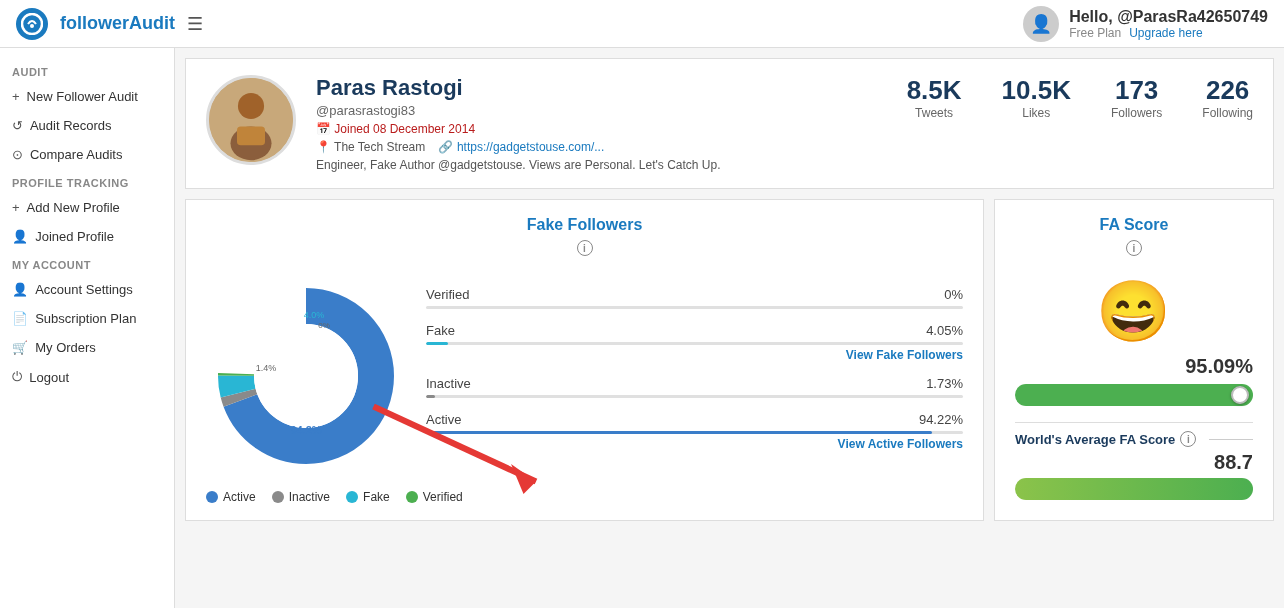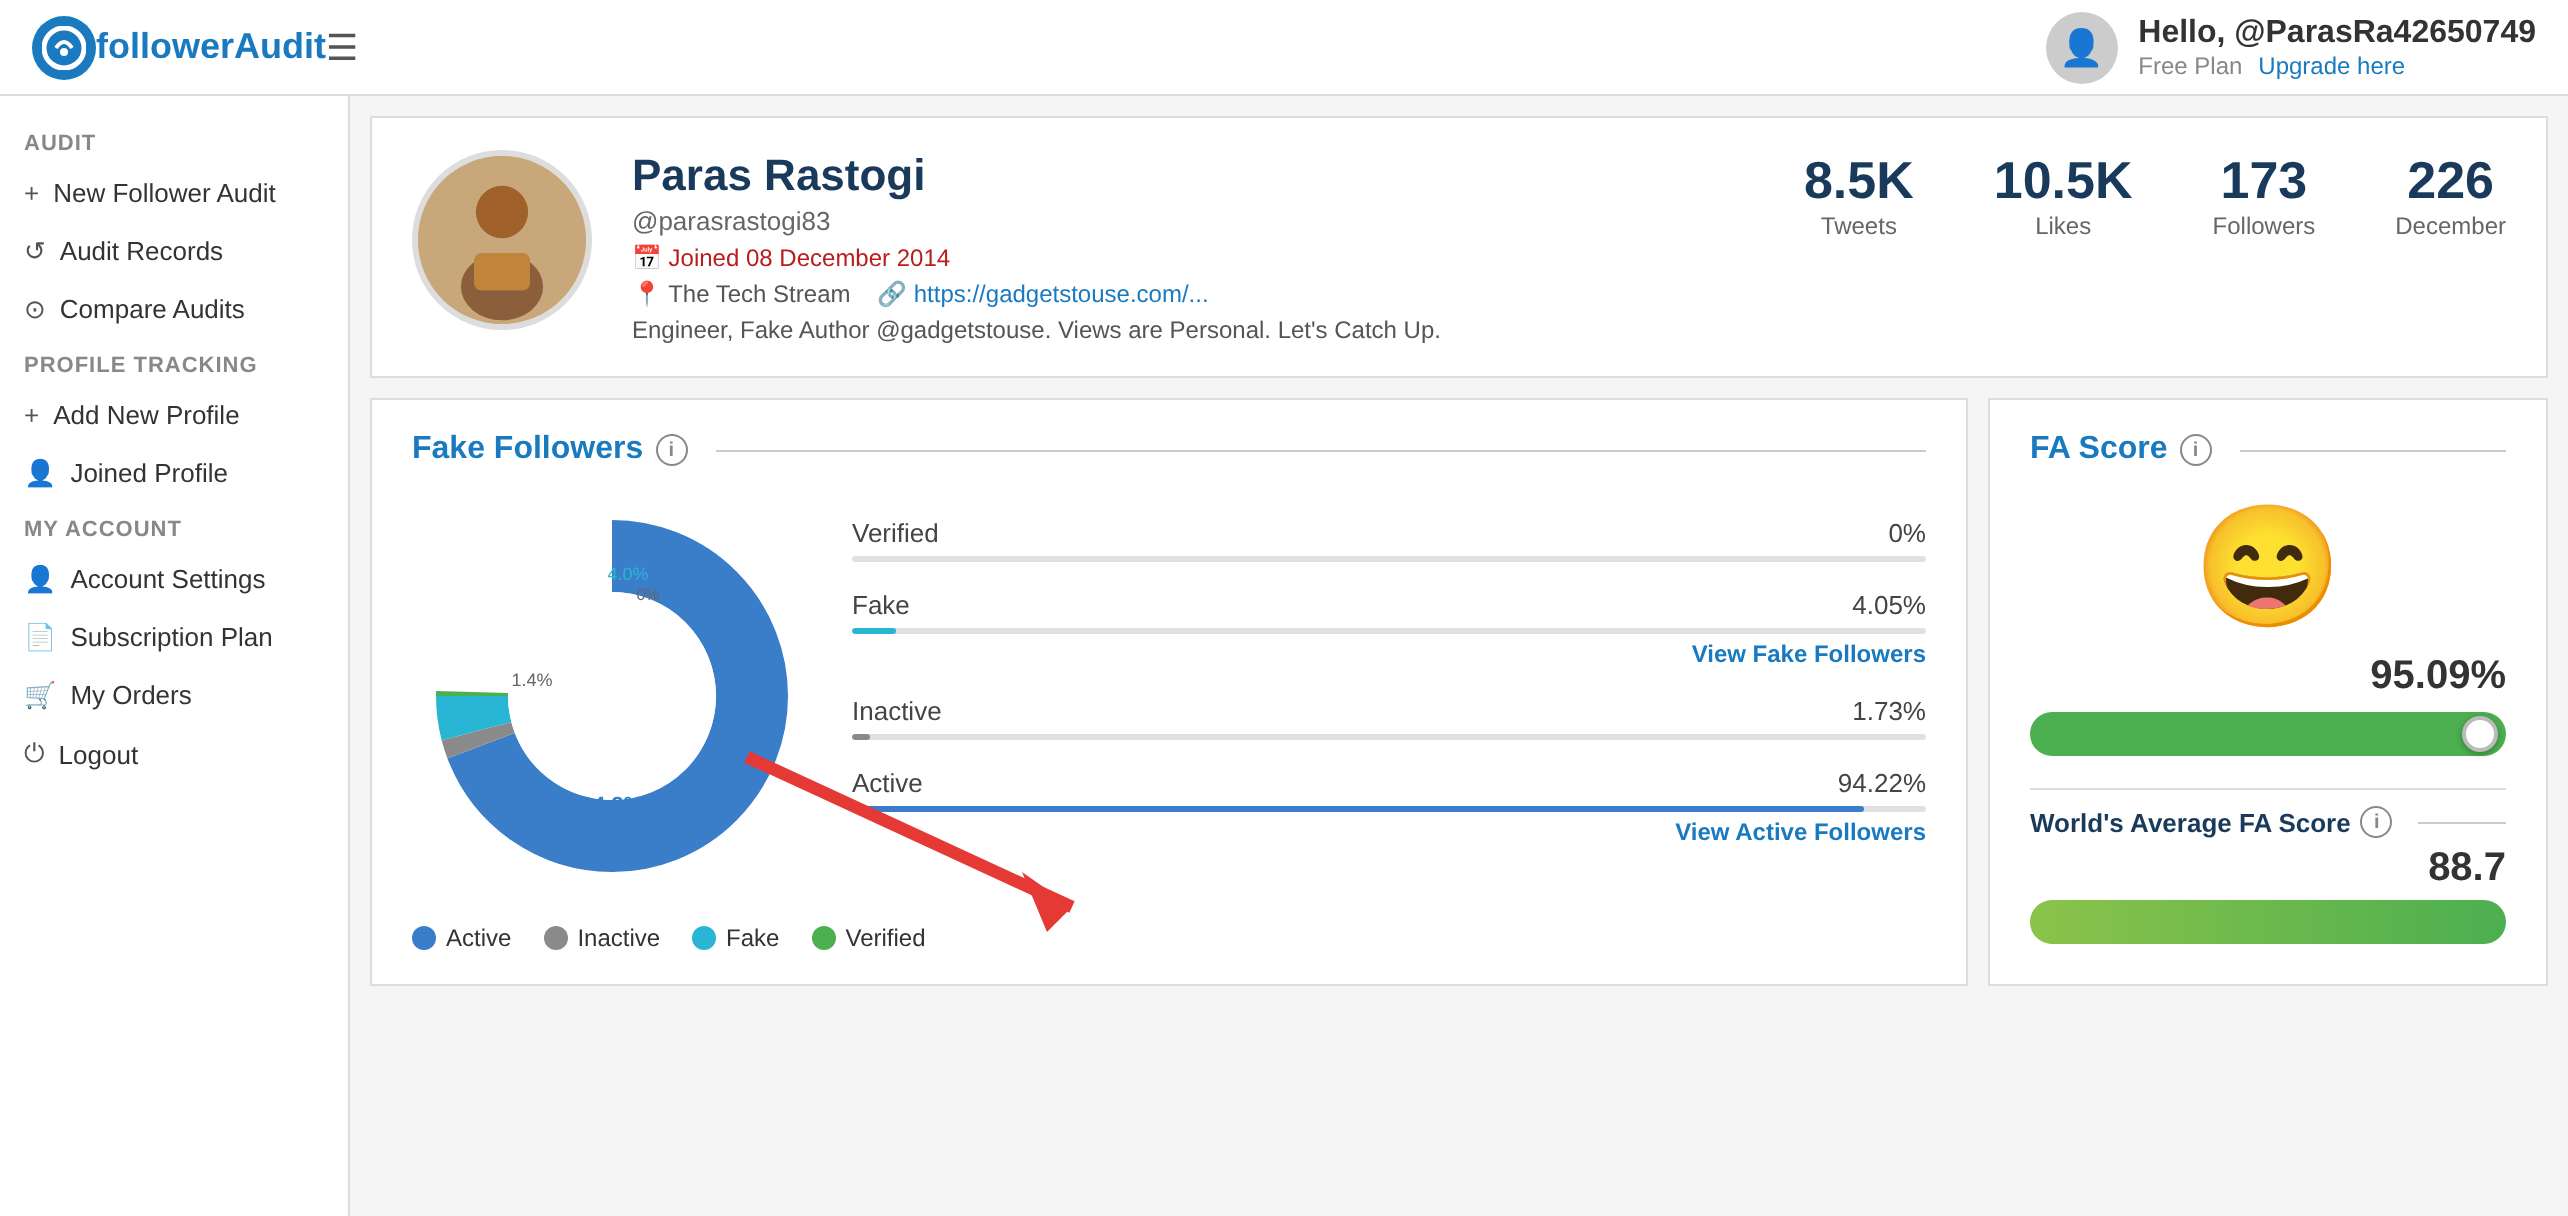--- a/index.html
+++ b/index.html
@@ -3,21 +3,21 @@
   <meta charset="utf-8">
   <style>
     * { box-sizing: border-box; margin: 0; padding: 0; }
     body { font-family: Arial, sans-serif; font-size: 13px; background: #f5f5f5; color: #333; }
 
     
     .top-nav {
       display: flex; align-items: center; justify-content: space-between;
       background: #fff; border-bottom: 1px solid #ddd; padding: 8px 16px; height: 48px;
     }
-    .logo-area { display: flex; align-items: center; gap: 0; }
+    .logo-area { display: flex; align-items: center; gap: 12px; }
     .logo-text { font-size: 18px; font-weight: bold; color: #1a7abf; }
     .logo-circle {
       width: 32px; height: 32px; border-radius: 50%;
       background: #1a7abf; display: flex; align-items: center; justify-content: center;
       color: #fff; font-size: 14px; font-weight: bold;
     }
     .hamburger { font-size: 18px; color: #555; cursor: pointer; }
     .user-area { display: flex; align-items: center; gap: 10px; }
     .user-avatar {
       width: 36px; height: 36px; border-radius: 50%; background: #ccc;
@@ -75,21 +75,21 @@
     
     .analytics-row { display: flex; gap: 0; margin: 0 10px 10px; }
 
     
     .fake-followers-card {
       background: #fff; border: 1px solid #ddd; flex: 1; padding: 16px 20px;
       margin-right: 10px;
     }
     .card-title {
       font-size: 16px; font-weight: bold; color: #1a7abf;
-      display: flex; align-items: center; gap: 6px; margin-bottom: 14px;
+      display: flex; align-items: center; gap: 6px; margin-bottom: 14px; flex-direction: column;
     }
     .info-icon {
       width: 16px; height: 16px; border-radius: 50%; border: 1.5px solid #888;
       display: inline-flex; align-items: center; justify-content: center;
       font-size: 10px; color: #888; cursor: pointer;
     }
     .chart-area { display: flex; align-items: center; gap: 20px; }
     .donut-container { position: relative; width: 200px; height: 200px; flex-shrink: 0; }
     .donut-container svg { width: 200px; height: 200px; }
     .chart-stats { flex: 1; }
@@ -233,21 +233,21 @@
         <div class="stat-block">
           <div class="stat-value">10.5K</div>
           <div class="stat-label">Likes</div>
         </div>
         <div class="stat-block">
           <div class="stat-value">173</div>
           <div class="stat-label">Followers</div>
         </div>
         <div class="stat-block">
           <div class="stat-value">226</div>
-          <div class="stat-label">December</div>
+          <div class="stat-label">Following</div>
         </div>
       </div>
     </div>
 
     <div class="analytics-row">
 
       <div class="fake-followers-card">
         <div class="card-title">
           <span>Fake Followers</span>
           <span class="info-icon">i</span>

